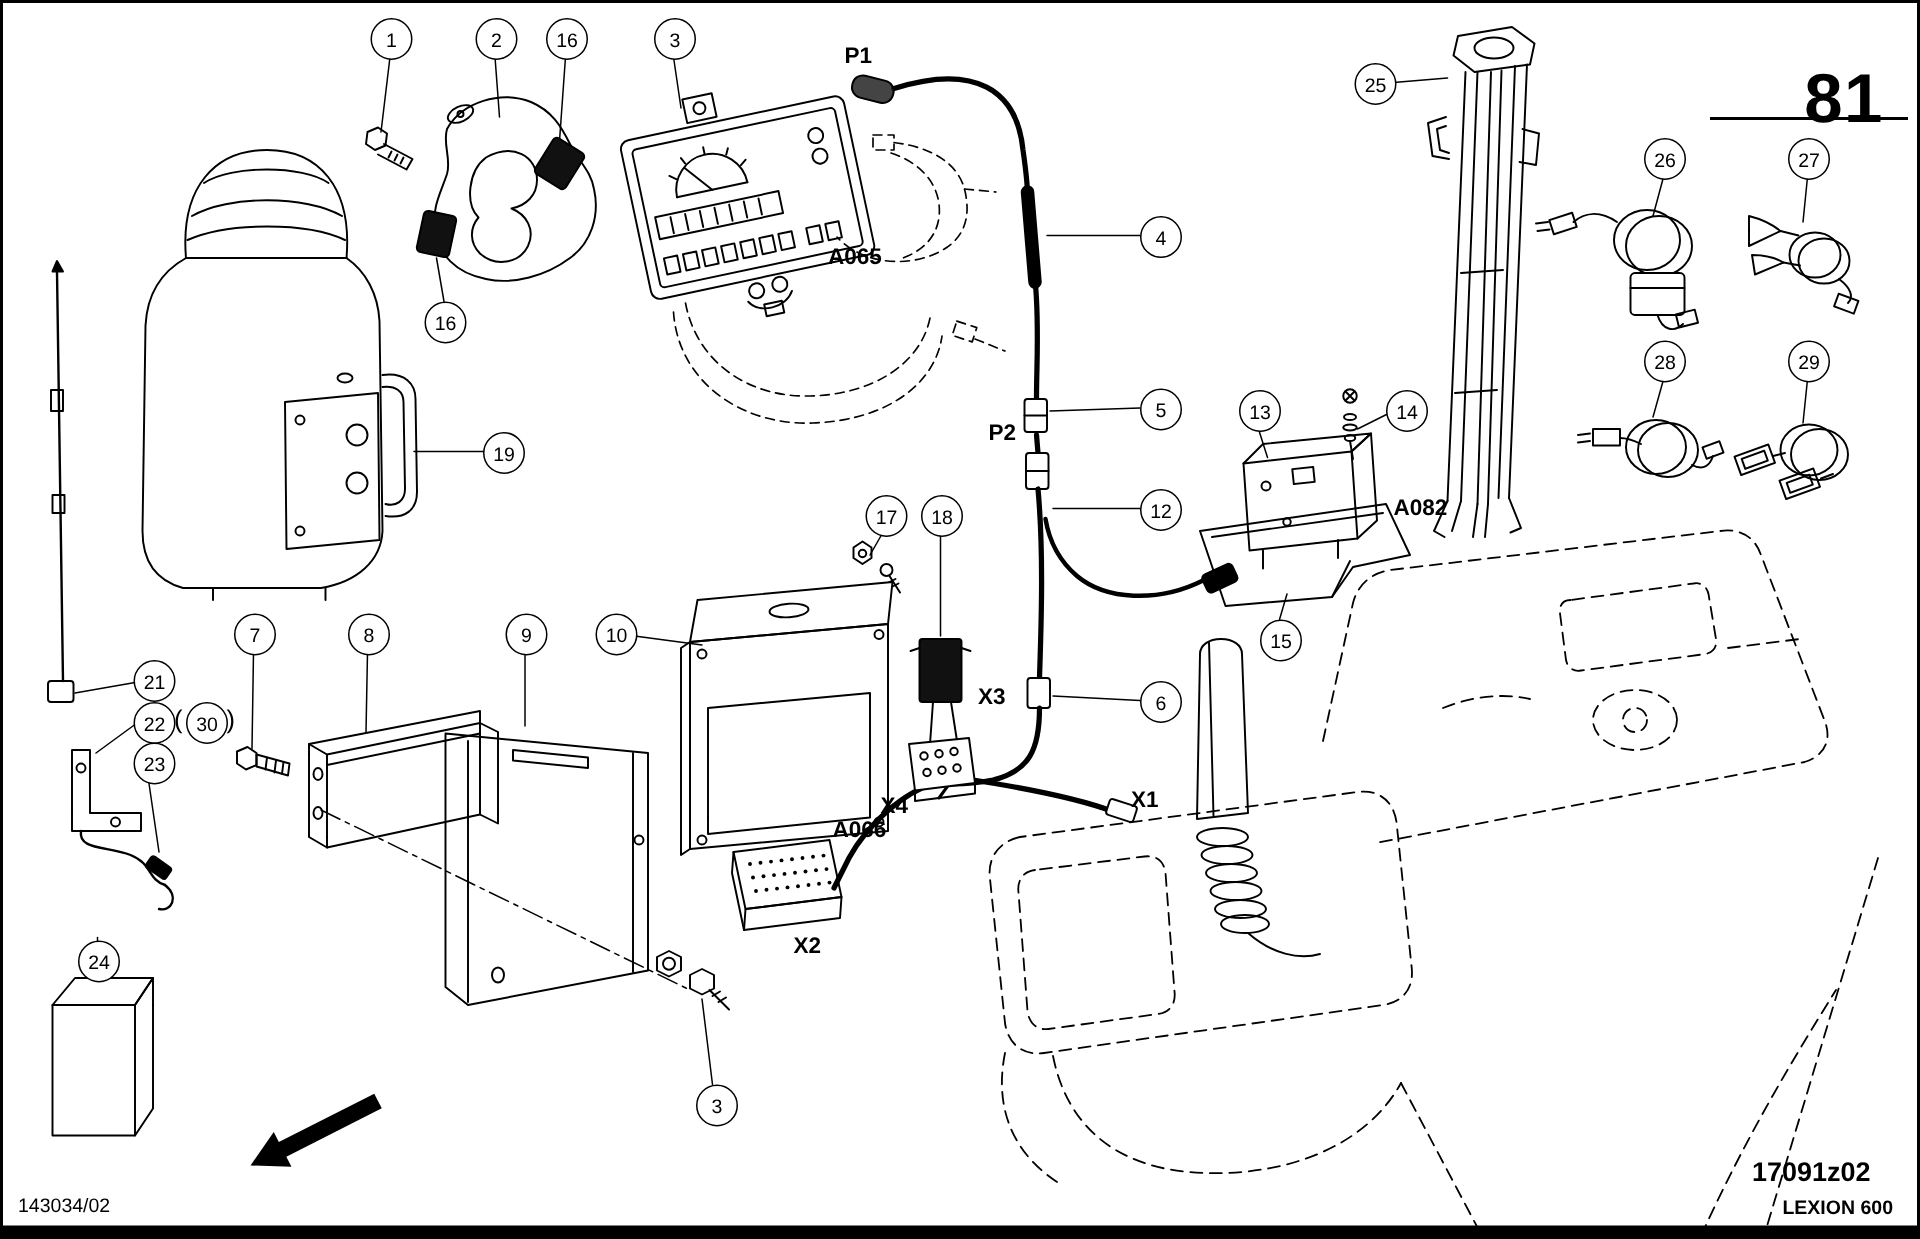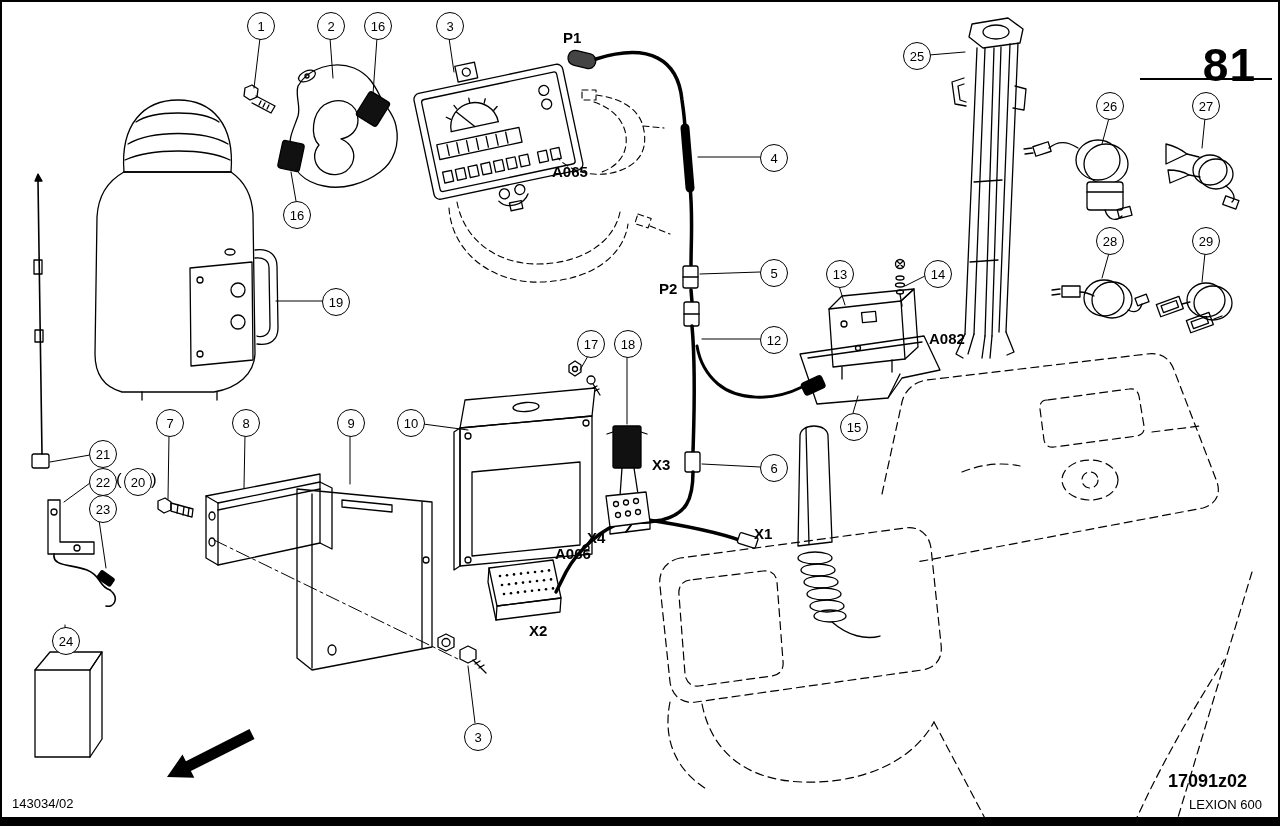--- a/index.html
+++ b/index.html
@@ -14,21 +14,21 @@
     position:absolute; width:26px; height:26px; border:1.5px solid #000;
     border-radius:50%; background:#fff; display:flex; align-items:center;
     justify-content:center; font-size:13px; line-height:1; z-index:3;
   }
   .lbl { position:absolute; font-weight:bold; font-size:15px; z-index:2; white-space:nowrap; }
   .paren { position:absolute; font-size:17px; z-index:3; }
   .page-num { position:absolute; top:8px; right:22px; font-size:46px; font-weight:bold; letter-spacing:1px;margin-top:28px; }
   .page-num-rule { position:absolute; top:76px; right:6px; width:132px; height:2px; background:#000; }
   .footer-left { position:absolute; left:10px; bottom:13px; font-size:13px; }
   .footer-code { position:absolute; right:31px; bottom:32px; font-size:18px; font-weight:bold; }
-  .footer-model { position:absolute; right:16px; bottom:12px; font-size:13px; font-weight:normal; }
+  .footer-model { position:absolute; right:16px; bottom:12px; font-size:13px; font-weight:bold; }
 </style>
 </head>
 <body>
 
 <div class="page">
 
   <svg class="drawing" width="1280" height="826" viewBox="0 0 1280 826">
     <g fill="none" stroke="#000" stroke-width="1.3" stroke-linecap="round" stroke-linejoin="round">
 
       <g stroke-width="1">
@@ -376,21 +376,21 @@
   <div class="callout" style="left:281px;top:199px">16</div>
   <div class="callout" style="left:320px;top:286px">19</div>
   <div class="callout" style="left:154px;top:407px">7</div>
   <div class="callout" style="left:230px;top:407px">8</div>
   <div class="callout" style="left:335px;top:407px">9</div>
   <div class="callout" style="left:395px;top:407px">10</div>
   <div class="callout" style="left:575px;top:328px">17</div>
   <div class="callout" style="left:612px;top:328px">18</div>
   <div class="callout" style="left:87px;top:438px">21</div>
   <div class="callout" style="left:87px;top:466px">22</div>
-  <div class="callout" style="left:122px;top:466px">20</div>
+  <div class="callout" style="left:122px;top:466px">30</div>
   <div class="callout" style="left:87px;top:493px">23</div>
   <div class="callout" style="left:50px;top:625px">24</div>
   <div class="callout" style="left:462px;top:721px">3</div>
   <div class="callout" style="left:758px;top:142px">4</div>
   <div class="callout" style="left:758px;top:257px">5</div>
   <div class="callout" style="left:758px;top:324px">12</div>
   <div class="callout" style="left:758px;top:452px">6</div>
   <div class="callout" style="left:824px;top:258px">13</div>
   <div class="callout" style="left:922px;top:258px">14</div>
   <div class="callout" style="left:838px;top:411px">15</div>

